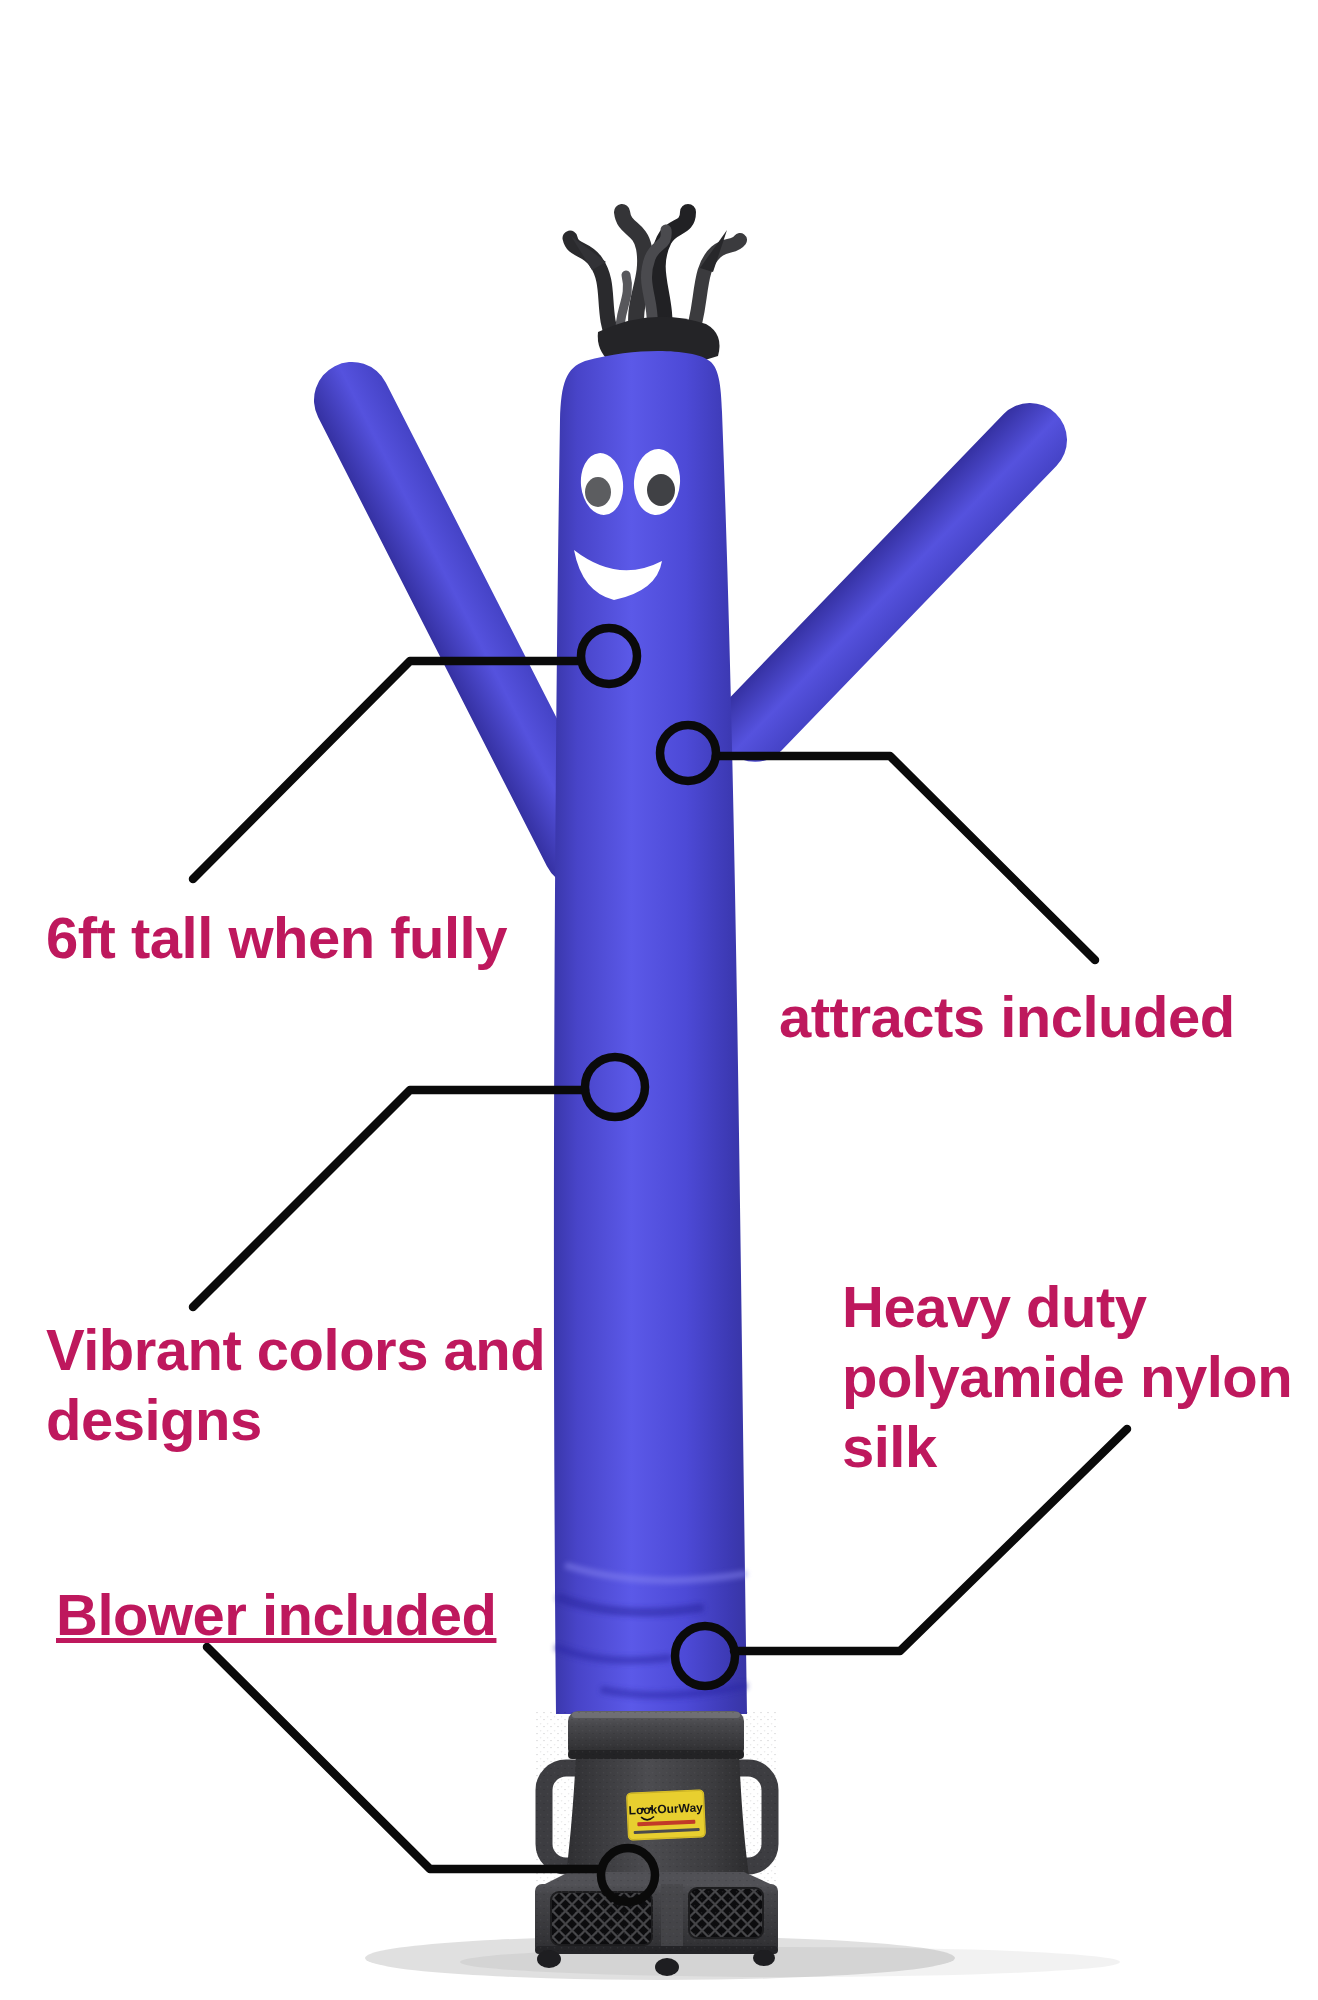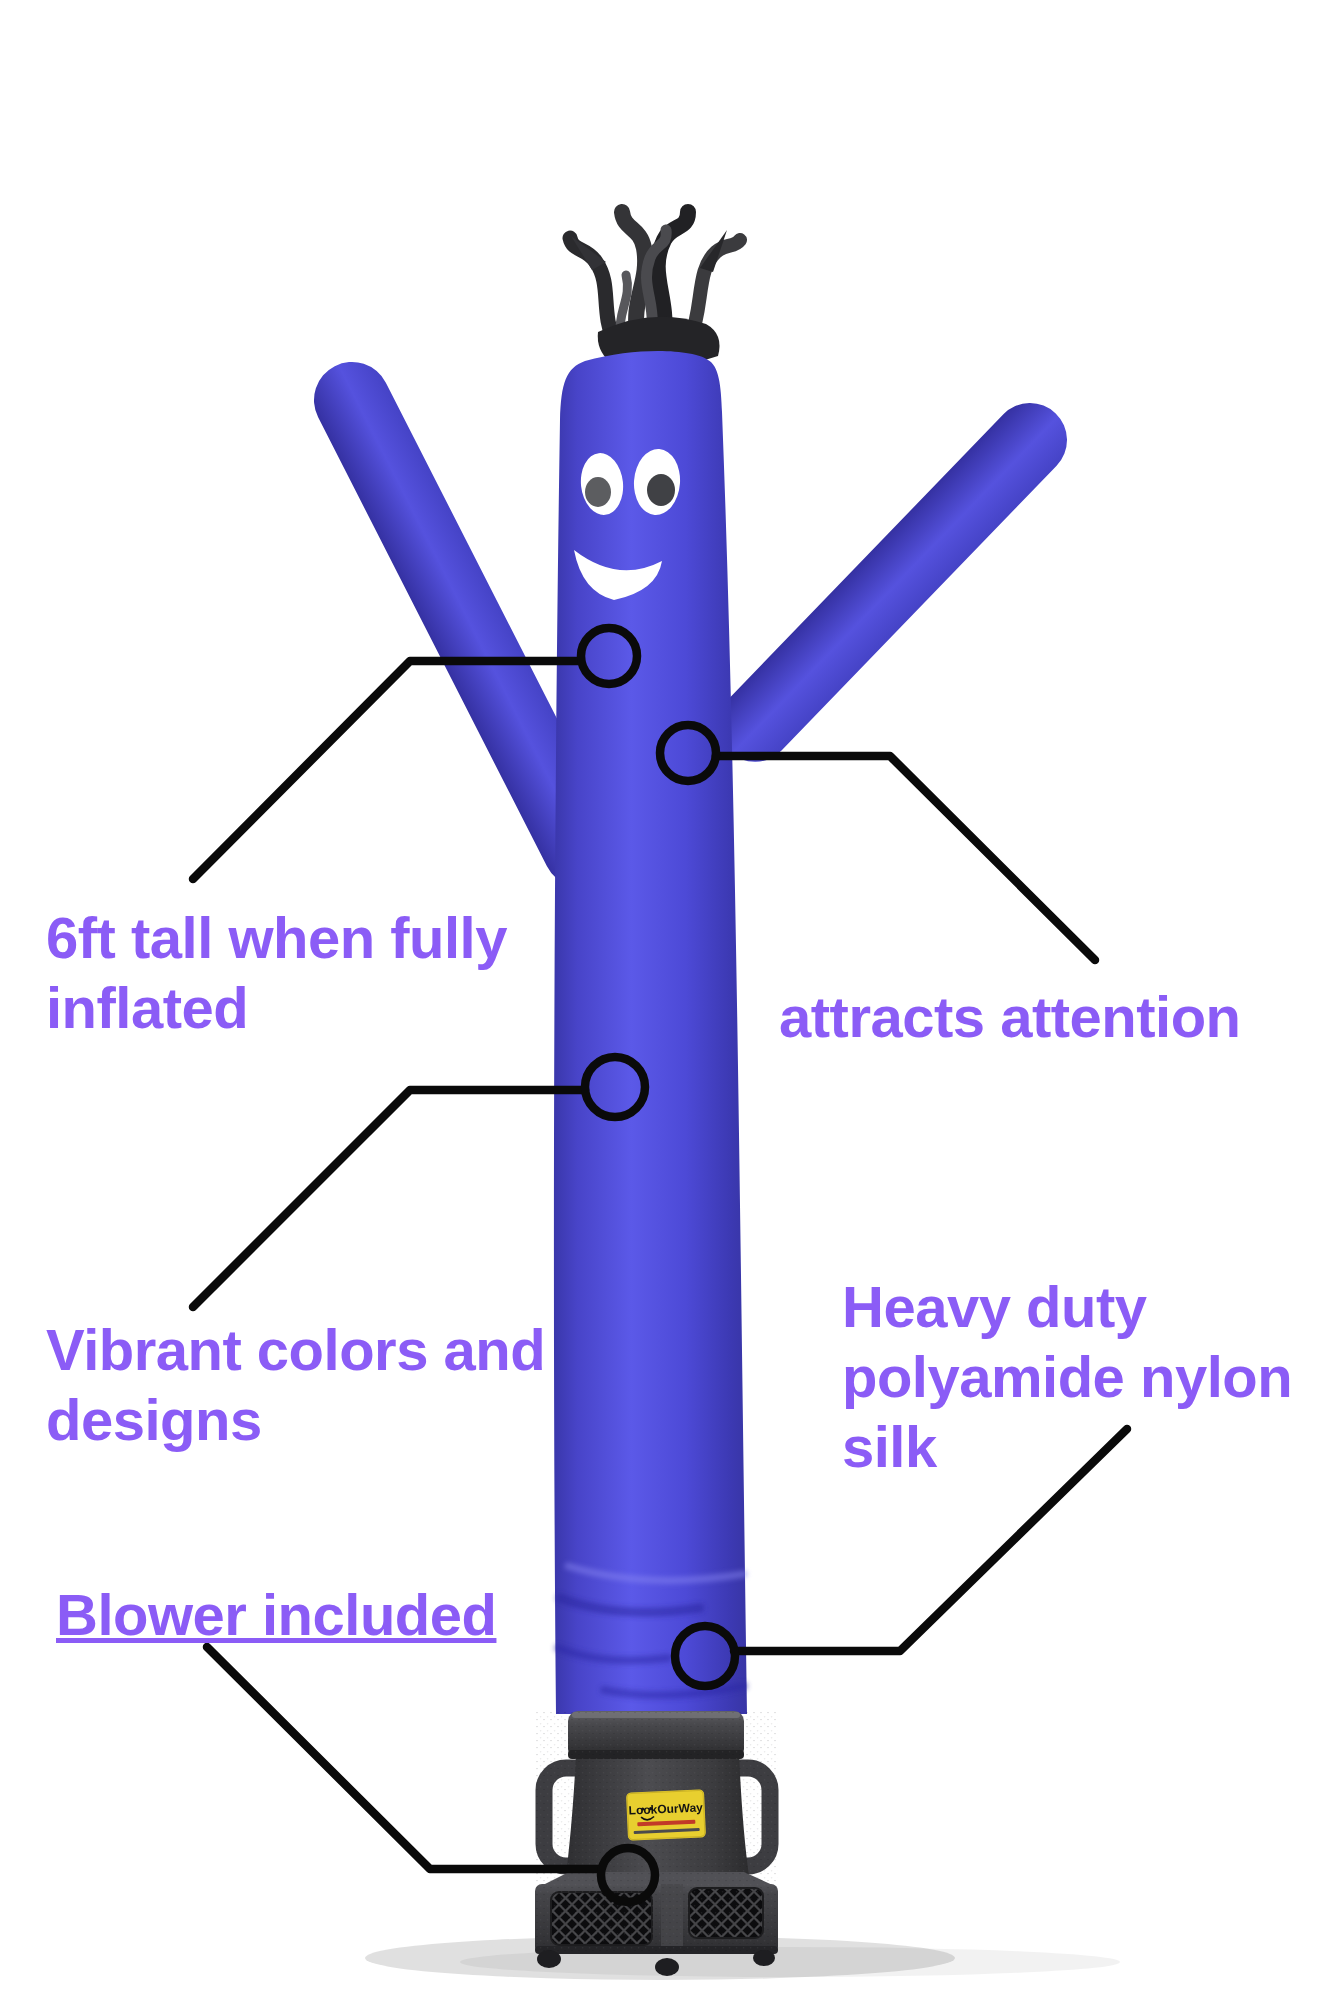--- a/index.html
+++ b/index.html
@@ -1,19 +1,19 @@
 <!DOCTYPE html>
 <html><head>
 <meta charset="utf-8">
 <style>
   html,body{margin:0;padding:0;background:#fff;}
   .stage{position:relative;width:1318px;height:2000px;background:#ffffff;overflow:hidden;
          font-family:"Liberation Sans",sans-serif;}
   .stage svg{position:absolute;left:0;top:0;}
-  .feature-label{position:absolute;color:#8b5cf6;font-weight:800;font-size:58px;line-height:70px;
+  .feature-label{position:absolute;color:#be185d;font-weight:800;font-size:58px;line-height:70px;
                  letter-spacing:-0.5px;white-space:nowrap;}
   .feature-label .line{display:block;}
 </style>
 </head>
 <body>
 
 <div class="stage">
 
 <svg width="1318" height="2000" viewBox="0 0 1318 2000">
   <defs>
@@ -145,25 +145,24 @@
     <circle cx="609" cy="656" r="28"></circle>
     <circle cx="688" cy="753" r="28"></circle>
     <circle cx="615" cy="1087" r="30"></circle>
     <circle cx="705" cy="1656" r="30"></circle>
     <circle cx="628" cy="1875" r="27"></circle>
   </g>
 </svg>
 
   <div class="feature-label" style="left:46px;top:903px;">
     <span class="line">6ft tall when fully</span>
-    <span class="line">inflated</span>
   </div>
 
   <div class="feature-label" style="left:779px;top:982px;">
-    <span class="line">attracts attention</span>
+    <span class="line">attracts included</span>
   </div>
 
   <div class="feature-label" style="left:842px;top:1272px;">
     <span class="line">Heavy duty</span>
     <span class="line">polyamide nylon</span>
     <span class="line">silk</span>
   </div>
 
   <div class="feature-label" style="left:46px;top:1315px;">
     <span class="line">Vibrant colors and</span>

